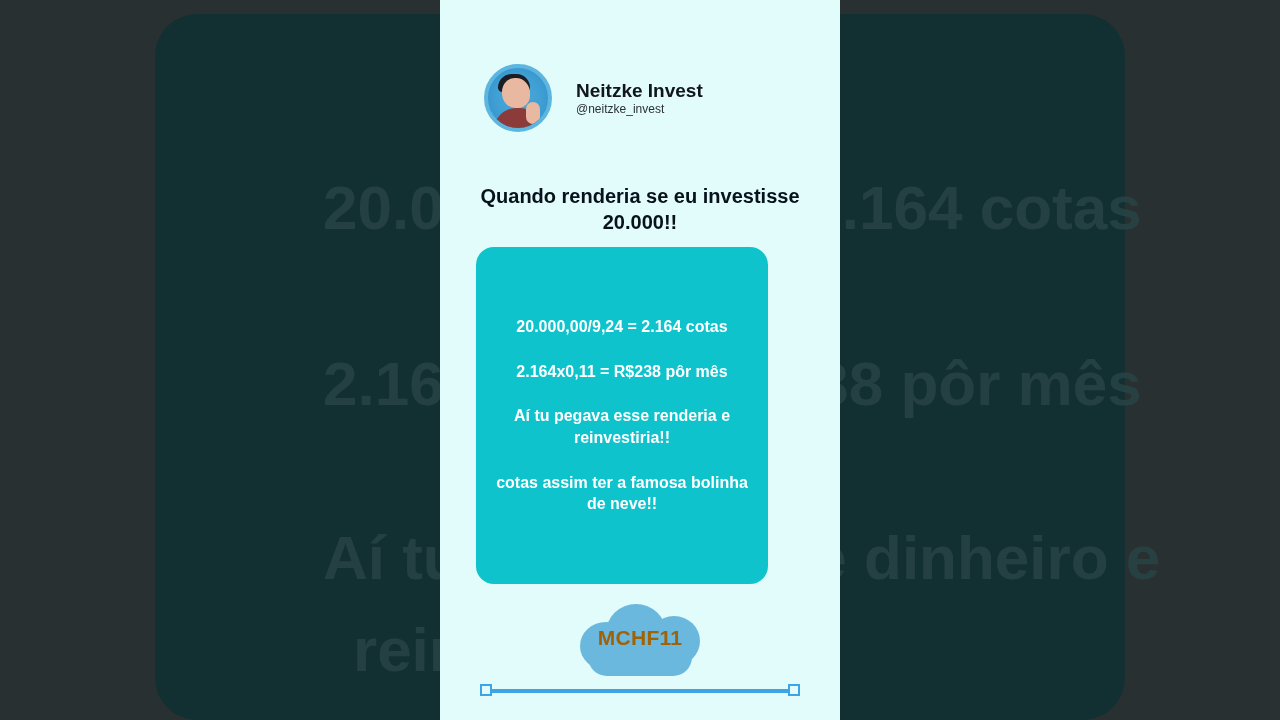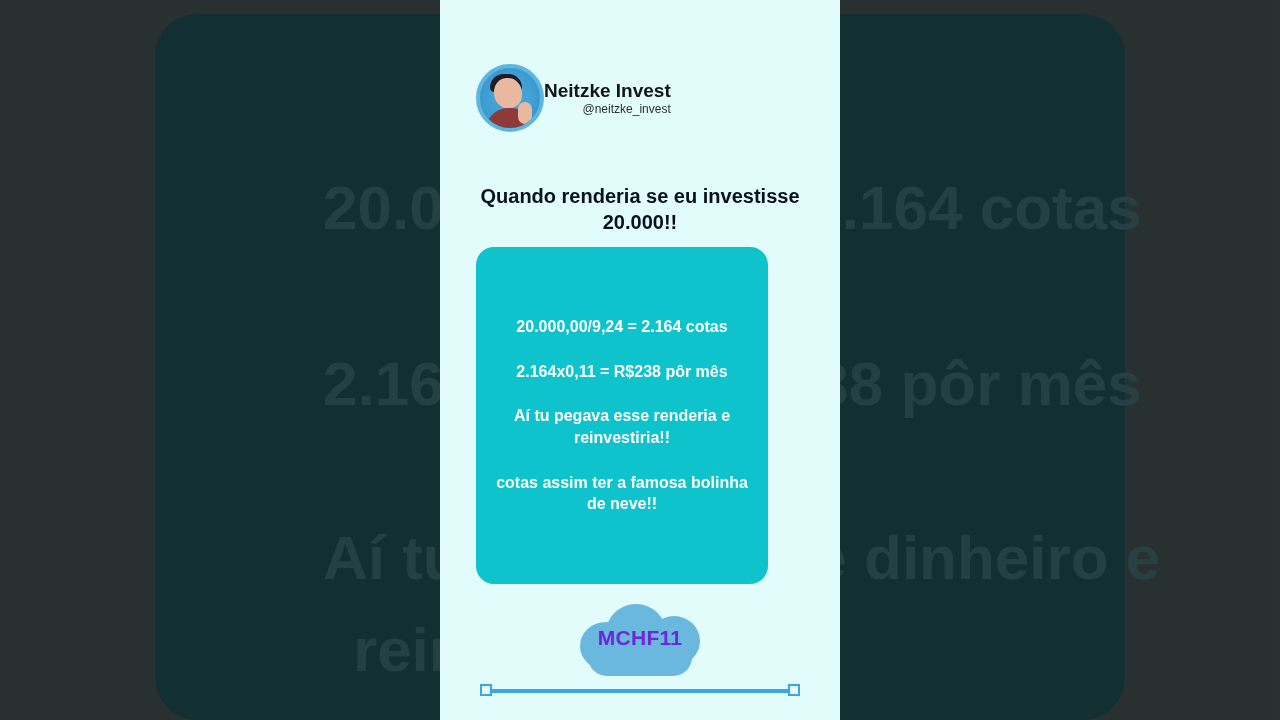--- a/index.html
+++ b/index.html
@@ -58,25 +58,24 @@
   .card {
     position: absolute;
     left: 440px; top: 0;
     width: 400px; height: 720px;
     background: #e2fbfb;
     overflow: hidden;
   }
 
   .profile {
     position: absolute;
-    left: 36px; top: 64px;
+    left: 44px; top: 64px;
     display: flex;
     align-items: center;
-    gap: 0;
-    text-align: right;
+    gap: 24px;
   }
   .avatar {
     width: 68px; height: 68px;
     border-radius: 50%;
     background: radial-gradient(circle at 50% 50%, #4fa8d8 0%, #3f9fd4 55%, #2f8cc4 100%);
     border: 4px solid #5cb6e0;
     position: relative;
     overflow: hidden;
     flex: 0 0 auto;
   }
@@ -170,21 +169,21 @@
   .cloud .c1 { left: 8px;  top: 24px; width: 52px; height: 48px; }
   .cloud .c2 { left: 34px; top: 6px;  width: 60px; height: 58px; }
   .cloud .c3 { left: 76px; top: 18px; width: 52px; height: 50px; }
   .cloud .c4 { left: 16px; top: 40px; width: 104px; height: 38px; border-radius: 22px; }
   .ticker-label {
     position: absolute;
     left: 0; right: 0; top: 28px;
     text-align: center;
     font-size: 21px;
     font-weight: bold;
-    color: #6d28d9;
+    color: #a16207;
     letter-spacing: 0.3px;
   }
 
   .scrubber {
     position: absolute;
     left: 40px; bottom: 22px;
     width: 320px; height: 14px;
   }
   .scrub-track {
     position: absolute;

